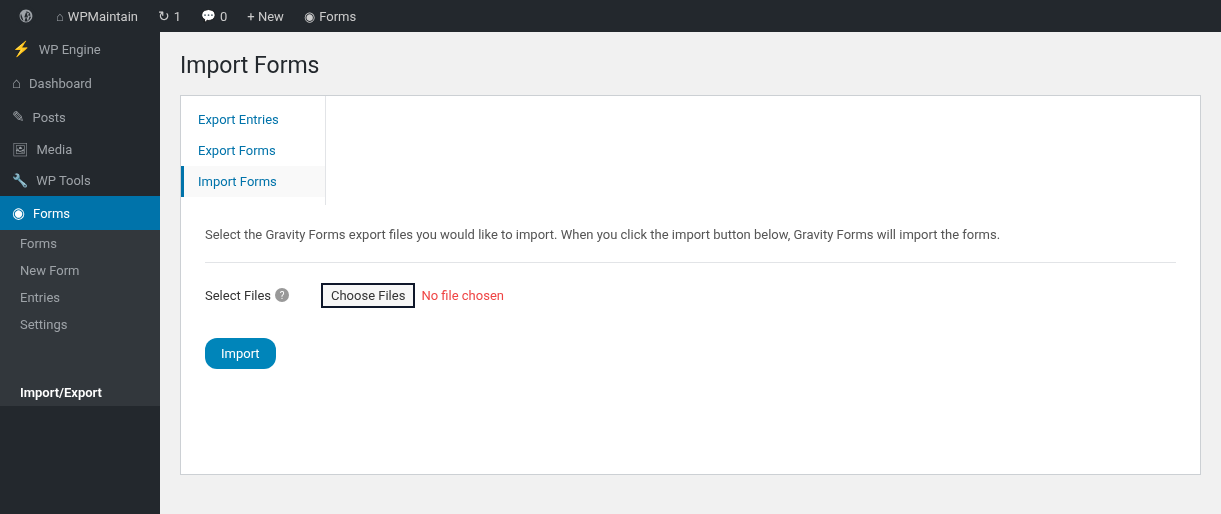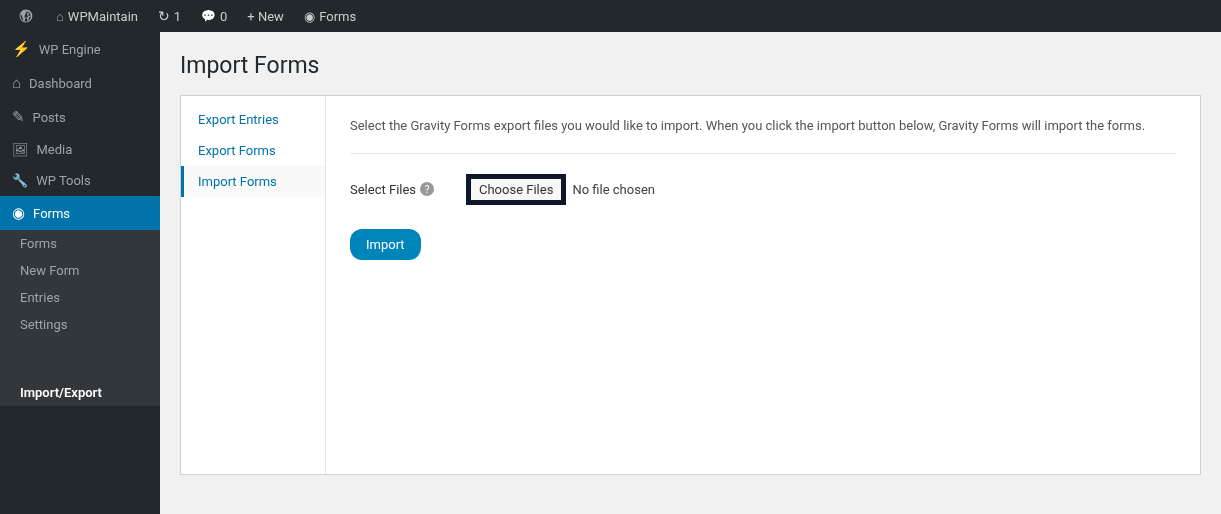--- a/index.html
+++ b/index.html
@@ -89,20 +89,21 @@
       font-size: 23px;
       font-weight: 400;
       color: #23282d;
       margin-bottom: 16px;
     }
     .content-box {
       background: #fff;
       border: 1px solid #ccd0d4;
       display: flex;
       min-height: 380px;
+      flex-direction: column;
     }
     
     .sub-nav {
       width: 145px;
       flex-shrink: 0;
       border-right: 1px solid #e2e4e7;
       padding: 8px 0;
     }
     .sub-nav-item {
       display: block;
@@ -124,21 +125,21 @@
       font-size: 13px;
       color: #555;
       line-height: 1.6;
       margin-bottom: 20px;
       border-bottom: 1px solid #e2e4e7;
       padding-bottom: 16px;
     }
     .form-row {
       display: flex;
       align-items: center;
-      margin-bottom: 24px;
+      margin-bottom: 30px;
       gap: 16px;
     }
     .form-label {
       font-size: 13px;
       color: #333;
       font-weight: 400;
       display: flex;
       align-items: center;
       gap: 4px;
       min-width: 100px;
@@ -156,28 +157,28 @@
       cursor: pointer;
     }
     .file-input-wrapper {
       display: flex;
       align-items: center;
       gap: 6px;
     }
     .choose-files-btn {
       padding: 3px 8px;
       background: #f7f7f7;
-      border: 5px solid #0f172a;
+      border: 2px solid #0f172a;
       color: #333;
       font-size: 13px;
       cursor: pointer;
       font-family: inherit;
     }
     .no-file-text {
-      color: #404040;
+      color: #ef4444;
       font-size: 13px;
     }
     .import-btn {
       background: #0085ba;
       color: #fff;
       border: none;
       padding: 8px 16px;
       font-size: 13px;
       cursor: pointer;
       font-family: inherit;

